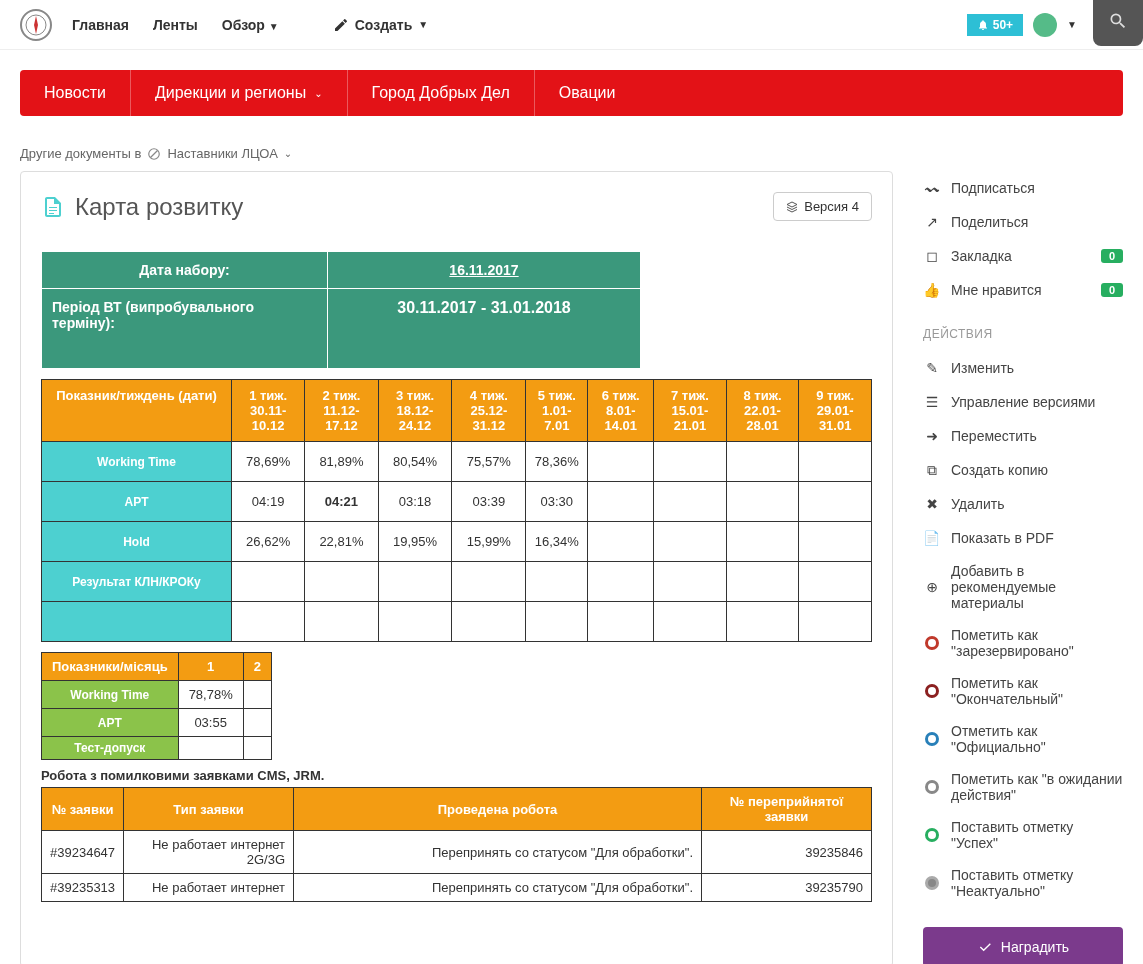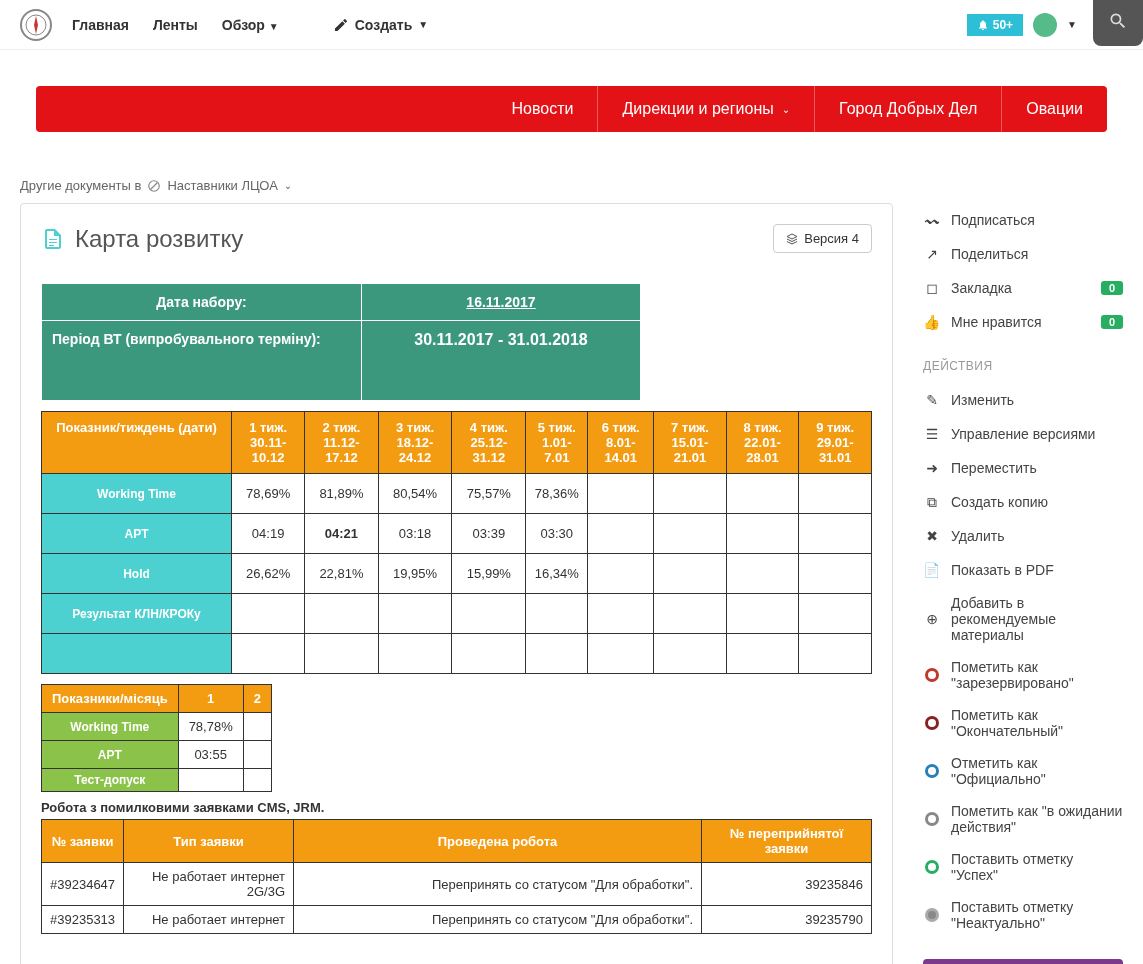--- a/index.html
+++ b/index.html
@@ -7,21 +7,21 @@
 .topbar { display: flex; align-items: center; padding: 8px 20px; border-bottom: 1px solid #eee; height: 50px; }
 .logo { width: 32px; height: 32px; border-radius: 50%; border: 2px solid #888; margin-right: 20px; display: flex; align-items: center; justify-content: center; background: #fff; }
 .logo svg { width: 24px; height: 24px; }
 .topnav { display: flex; gap: 24px; align-items: flex-start; }
 .topnav-item { color: #333; cursor: pointer; font-size: 14px; font-weight: bold; }
 .create-btn { display: flex; align-items: center; gap: 6px; cursor: pointer; margin-left: 30px; font-weight: bold; }
 .spacer { flex: 1; }
 .notif-badge { background: #2dbfd5; color: #fff; padding: 4px 10px; border-radius: 0; font-size: 12px; font-weight: bold; display: flex; align-items: center; gap: 4px; cursor: pointer; }
 .avatar { width: 24px; height: 24px; border-radius: 50%; background: #5b8; margin: 0 10px; cursor: pointer; position: relative; }
 .search-box { width: 50px; height: 50px; background: #555; display: flex; align-items: center; justify-content: center; cursor: pointer; border-radius: 0 0 8px 8px; margin-top: -8px; margin-right: -20px; }
-.mainnav { background: #e31217; margin: 36px; border-radius: 4px; display: flex; padding: 0; justify-content: flex-end; }
+.mainnav { background: #e31217; margin: 20px; border-radius: 4px; display: flex; padding: 0; }
 .mainnav-item { color: #fff; padding: 14px 24px; cursor: pointer; font-size: 16px; border-right: 1px solid rgba(255,255,255,0.3); display: flex; align-items: center; gap: 8px; }
 .mainnav-item:last-child { border-right: none; }
 .breadcrumb { padding: 10px 20px; color: #666; font-size: 13px; display: flex; align-items: center; gap: 6px; }
 .content-wrap { display: flex; padding: 0 20px; gap: 30px; }
 .main-content { flex: 1; border: 1px solid #ddd; border-radius: 4px; padding: 20px; }
 .sidebar { width: 200px; }
 .page-header { display: flex; align-items: center; justify-content: space-between; margin-bottom: 30px; }
 .page-title { display: flex; align-items: center; gap: 10px; font-size: 24px; color: #555; }
 .page-title-icon { width: 24px; height: 24px; }
 .version-btn { border: 1px solid #ccc; padding: 6px 12px; border-radius: 4px; font-size: 13px; cursor: pointer; background: #fff; display: flex; align-items: center; gap: 6px; margin-left: 7px; }
@@ -127,21 +127,21 @@
         <svg width="12" height="12" viewBox="0 0 24 24">
             <path d="M12 2L2 7l10 5 10-5-10-5zM2 17l10 5 10-5M2 12l10 5 10-5" fill="none" stroke="#555" stroke-width="2"></path>
           </svg>
         <span>Версия 4</span>
       </div>
     </div>
 
     <table class="meta-table">
       <tbody>
           <tr>
-        <td class="meta-cell-green center" style="width:320px">Дата набору:</td>
+        <td class="meta-cell-green center" style="width:286px">Дата набору:</td>
         <td class="meta-cell-green center"><a href="#">16.11.2017</a></td>
       </tr>
       <tr>
         <td class="meta-cell-green" style="height:80px">Період ВТ (випробувального терміну):</td>
         <td class="meta-cell-green center" style="font-size:16px">30.11.2017 - 31.01.2018</td>
       </tr>
     </tbody>
       </table>
 
     <table class="week-table">

